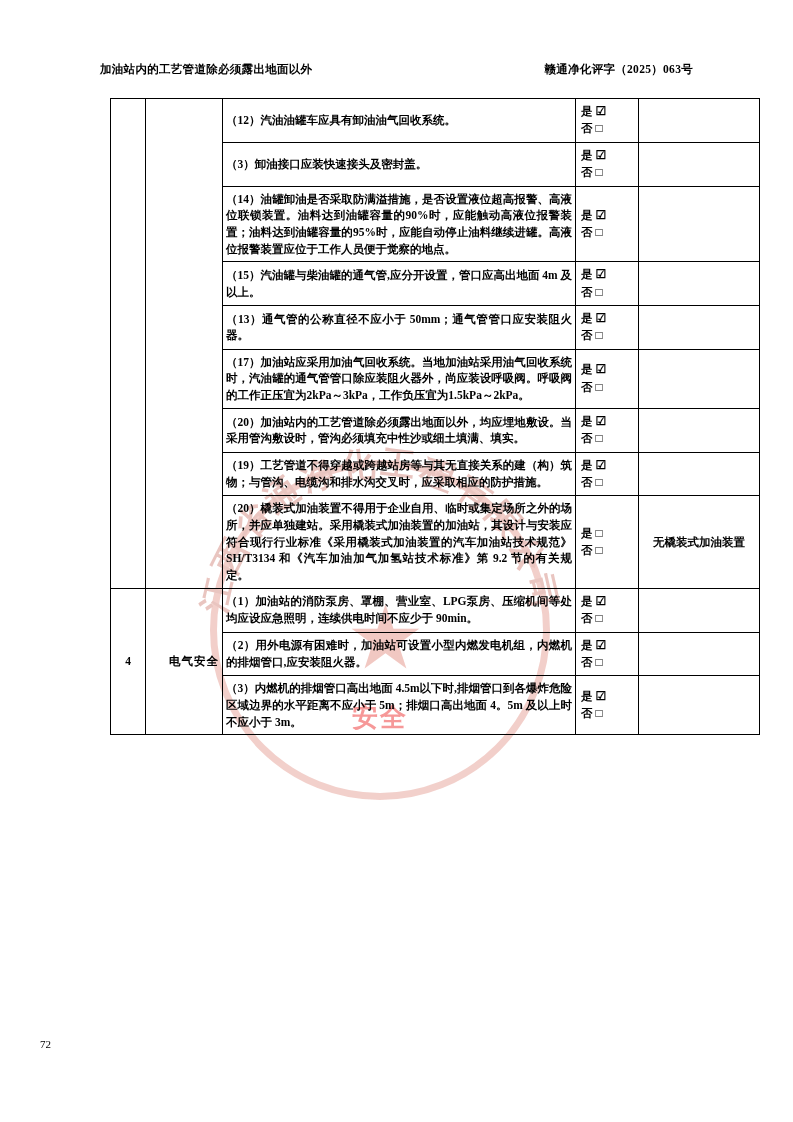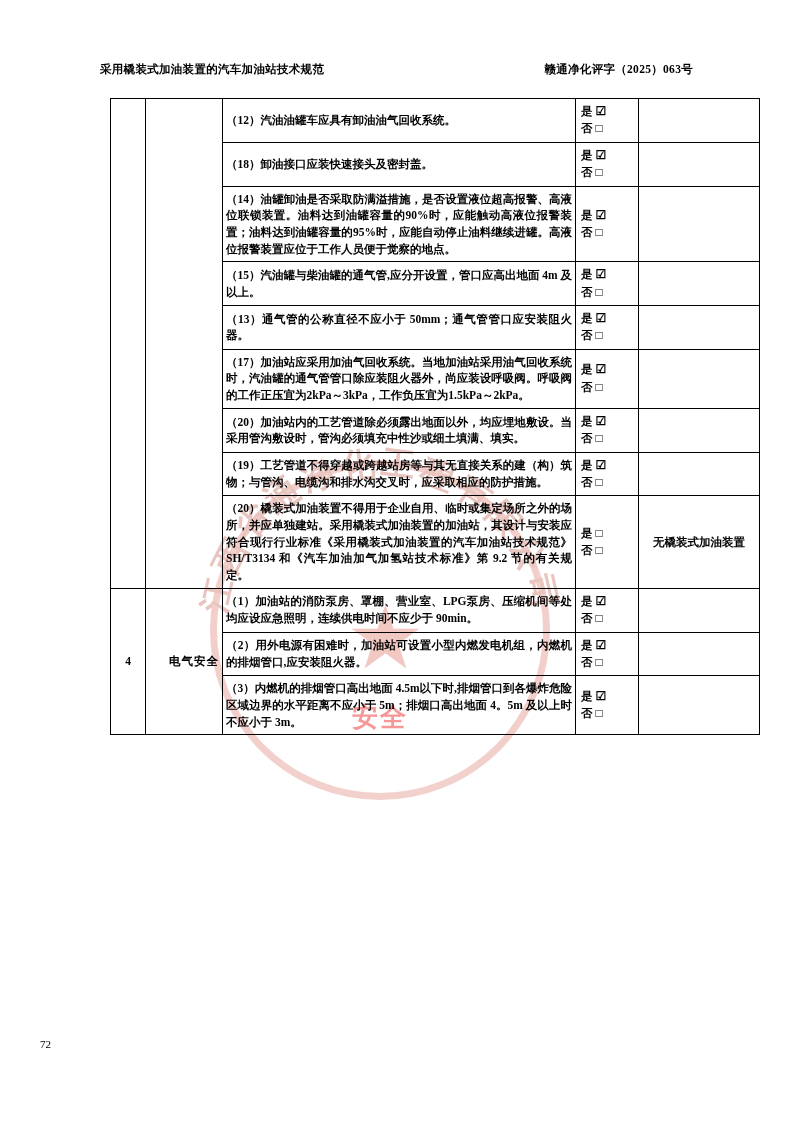--- a/index.html
+++ b/index.html
@@ -140,21 +140,21 @@
     font-size: 11px;
     padding-left: 40px;
   }
 </style>
 </head>
 <body>
 
 <div class="page">
 
   <div class="header">
-    <span class="left">采用橇装式加油装置的汽车加油站技术规范</span>
+    <span class="left">加油站内的工艺管道除必须露出地面以外</span>
     <span class="right">赣通净化评字（2025）063号</span>
   </div>
 
   <div class="watermark">
     <div class="wm-ring"></div>
     <div class="wm-star">★</div>
     <div class="wm-arc">
       <svg viewBox="0 0 390 390" xmlns="http://www.w3.org/2000/svg">
         <defs>
           <path id="arcpath" d="M 40,195 A 155,155 0 0 1 350,195" fill="none"></path>
@@ -174,21 +174,21 @@
             <td class="col-no" rowspan="9"></td>
             <td class="col-cat" rowspan="9"><span class="cat-text"></span></td>
             <td class="col-item item-center" style="text-align: left;">（12）汽油油罐车应具有卸油油气回收系统。</td>
             <td class="col-judge">
               <span class="judge-line"><span>是</span><span class="box">☑</span></span>
               <span class="judge-line"><span>否</span><span class="box">□</span></span>
             </td>
             <td class="col-note"></td>
           </tr>
           <tr>
-            <td class="col-item item-center" style="text-align: left;">（18）卸油接口应装快速接头及密封盖。</td>
+            <td class="col-item item-center" style="text-align: left;">（3）卸油接口应装快速接头及密封盖。</td>
             <td class="col-judge">
               <span class="judge-line"><span>是</span><span class="box">☑</span></span>
               <span class="judge-line"><span>否</span><span class="box">□</span></span>
             </td>
             <td class="col-note"></td>
           </tr>
           <tr>
             <td class="col-item item-text">（14）油罐卸油是否采取防满溢措施，是否设置液位超高报警、高液位联锁装置。油料达到油罐容量的90%时，应能触动高液位报警装置；油料达到油罐容量的95%时，应能自动停止油料继续进罐。高液位报警装置应位于工作人员便于觉察的地点。</td>
             <td class="col-judge">
               <span class="judge-line"><span>是</span><span class="box">☑</span></span>

